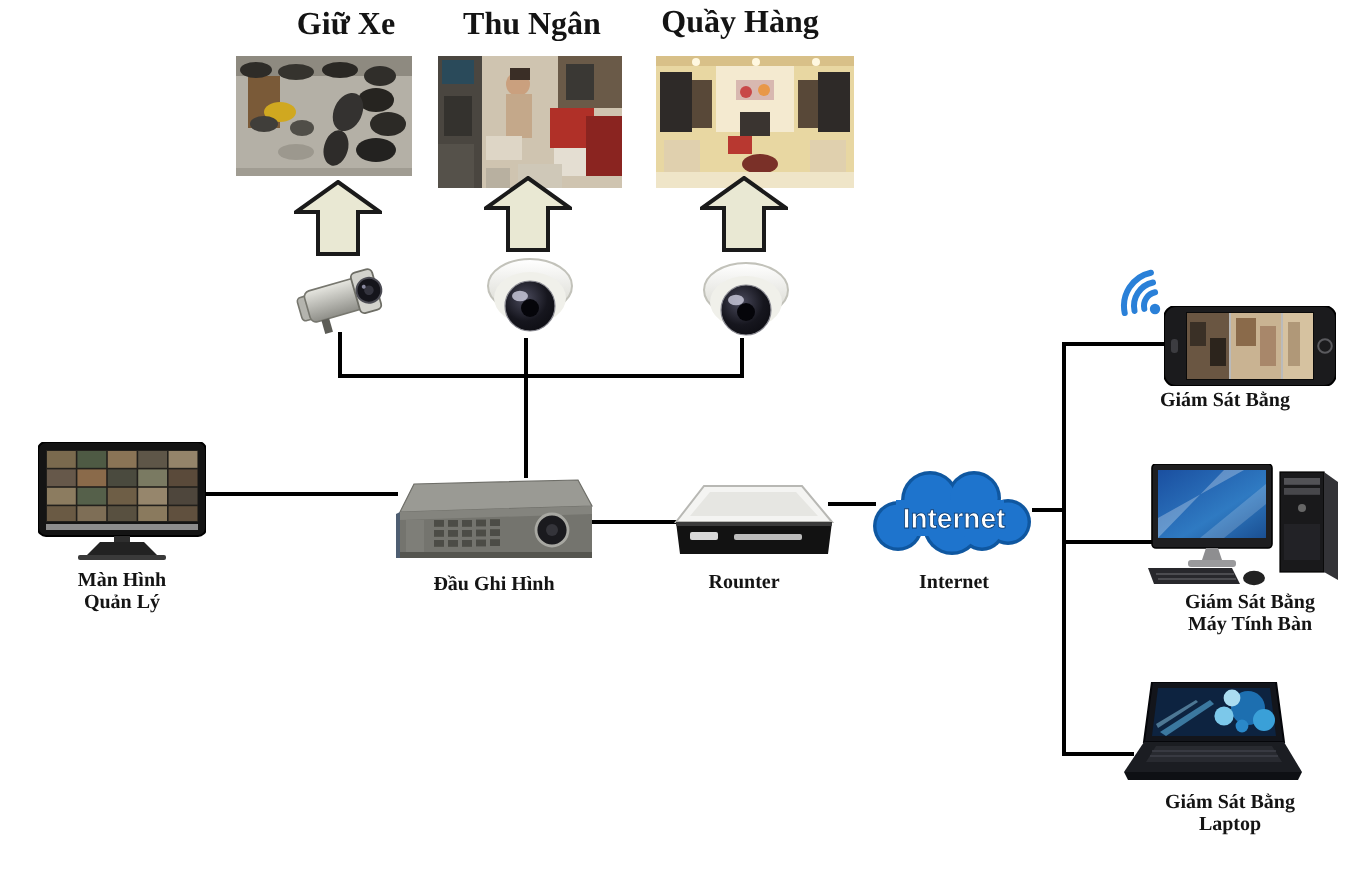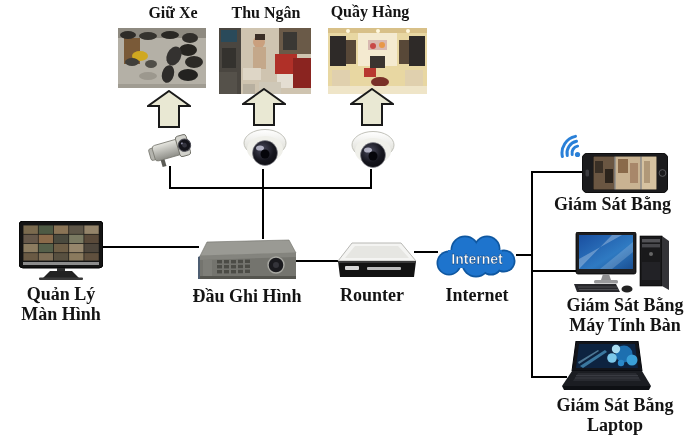--- a/index.html
+++ b/index.html
@@ -6,21 +6,21 @@
   html,body { background:#fff; }
   .canvas {
     position:relative; width:686px; height:440px; background:#ffffff;
     font-family:"Liberation Serif", serif; overflow:hidden;
   }
   .lbl {
     position:absolute; font-weight:bold; color:#141414;
     text-align:center; line-height:1.1; white-space:nowrap;
   }
   .lbl-top { font-size:16px; }
-  .lbl-dev { font-size:18px; }
+  .lbl-dev { font-size:10px; }
   .lbl span { display:block; }
   .line { position:absolute; background:#000; }
   .abs { position:absolute; }
 </style>
 </head>
 <body>
 
 <div class="canvas">
 
   <div class="line" style="left:169px;top:166px;width:2px;height:23px"></div>
@@ -181,22 +181,22 @@
         <rect x="34.9" y="32.1" width="14.4" height="7.4" fill="#585040"></rect>
         <rect x="50.1" y="32.1" width="14.4" height="7.4" fill="#8a7a5e"></rect>
         <rect x="65.3" y="32.1" width="14.4" height="7.4" fill="#60503e"></rect>
     </g>
     <rect x="4" y="41" width="76" height="3" fill="#8c8c8c"></rect>
     <rect x="38" y="47" width="8" height="4" fill="#2e2e2e"></rect>
     <polygon points="24,57 60,57 53,50 31,50" fill="#222"></polygon>
     <rect x="20" y="56.5" width="44" height="2.5" rx="1" fill="#3a3a3a"></rect>
   </svg>
   <div class="lbl lbl-dev" style="left:4px;top:285px;width:114px">
+    <span>Màn Hình</span>
     <span>Quản Lý</span>
-    <span>Màn Hình</span>
   </div>
 
   <svg class="abs" style="left:197px;top:239px" width="100" height="42" viewBox="0 0 100 42">
     <polygon points="10,3 92,1 99,14 3,17" fill="#9a9a94" stroke="#6e6e68" stroke-width="0.6"></polygon>
     <polygon points="3,17 99,14 99,38 3,40" fill="#74746e"></polygon>
     <polygon points="3,17 99,14 99,18 3,21" fill="#84847e"></polygon>
     <polygon points="1,18 3,17 3,40 1,40" fill="#4e5e72"></polygon>
     <rect x="6" y="21" width="9" height="16" fill="#7e7e78"></rect>
     <g fill="#4c4c46">
       <rect x="20" y="21" width="5" height="3.4"></rect>

